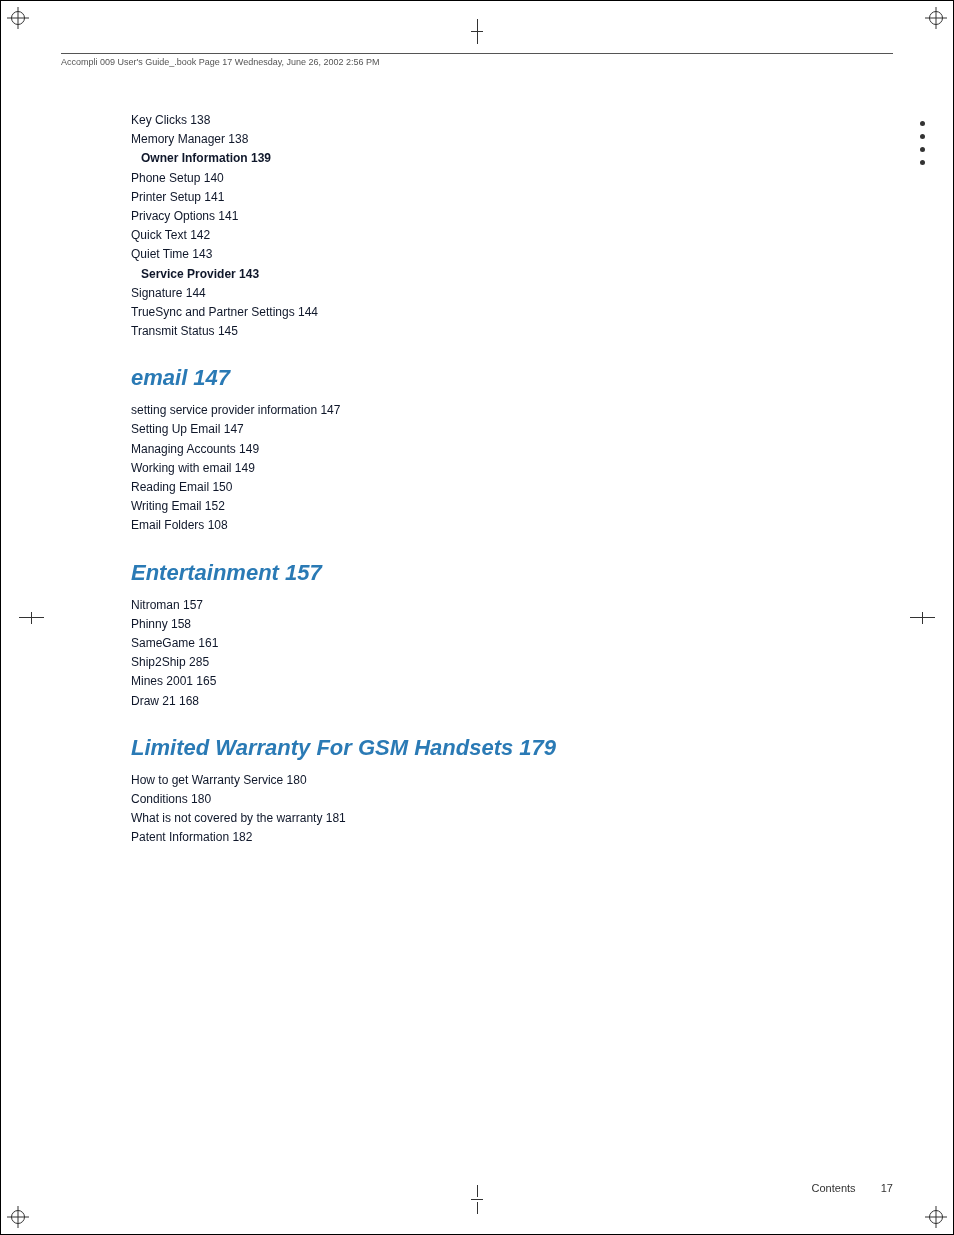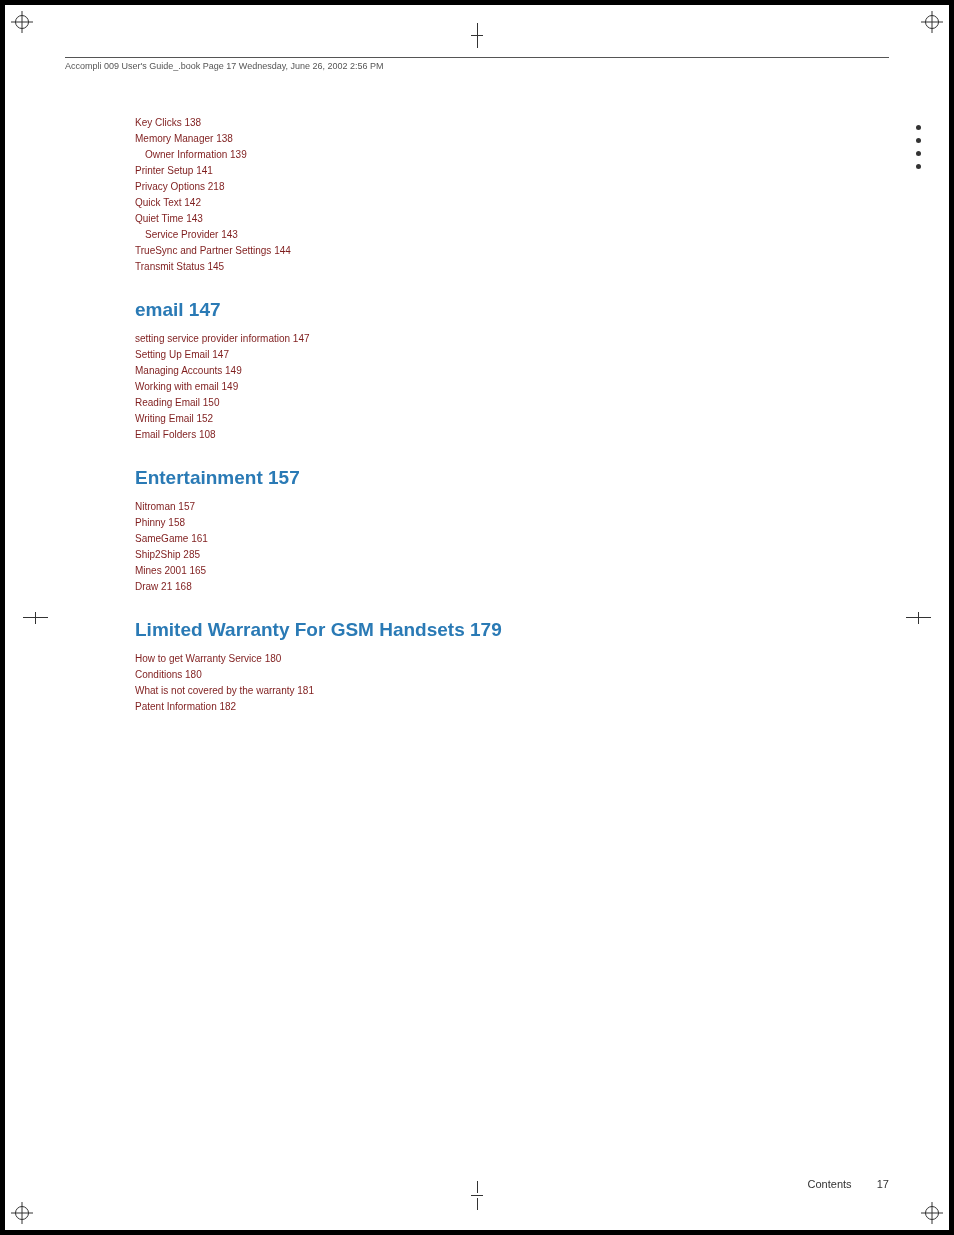--- a/index.html
+++ b/index.html
@@ -16,21 +16,21 @@
       min-height: 100vh;
       font-family: Arial, Helvetica, sans-serif;
     }
 
     .page {
       width: 954px;
       height: 1235px;
       background: #ffffff;
       position: relative;
       overflow: hidden;
-      border: 5px solid #000000;
+      border: 1px solid #000000;
     }
 
     
     .dots-right {
       position: absolute;
       top: 120px;
       right: 28px;
       display: flex;
       flex-direction: column;
       gap: 8px;
@@ -58,39 +58,41 @@
     .content {
       position: absolute;
       top: 110px;
       left: 130px;
       right: 80px;
       bottom: 80px;
     }
 
     
     .toc-list {
-      font-size: 10px;
+      font-size: 12px;
       line-height: 1.6;
-      color: #7f1d1d;
+      color: #0f172a;
       margin-bottom: 20px;
     }
     .toc-item {
       display: block;
     }
     .toc-item.indented {
       padding-left: 10px;
+      font-weight: bold;
     }
 
     
     .section-heading {
-      font-size: 19px;
+      font-size: 22px;
       font-weight: bold;
       color: #2a7ab5;
       margin-top: 24px;
       margin-bottom: 10px;
+      font-style: italic;
     }
 
     
     .footer {
       position: absolute;
       bottom: 40px;
       left: 60px;
       right: 60px;
       display: flex;
       justify-content: flex-end;
@@ -288,25 +290,27 @@
   <div class="header-bar">
     <span>Accompli 009 User's Guide_.book  Page 17  Wednesday, June 26, 2002  2:56 PM</span>
   </div>
 
   <div class="content">
 
     <div class="toc-list" id="toc-initial">
     <span class="toc-item">Key Clicks 138</span>
         <span class="toc-item">Memory Manager 138</span>
         <span class="toc-item indented">Owner Information 139</span>
+        <span class="toc-item">Phone Setup 140</span>
         <span class="toc-item">Printer Setup 141</span>
-        <span class="toc-item">Privacy Options 218</span>
+        <span class="toc-item">Privacy Options 141</span>
         <span class="toc-item">Quick Text 142</span>
         <span class="toc-item">Quiet Time 143</span>
         <span class="toc-item indented">Service Provider 143</span>
+        <span class="toc-item">Signature 144</span>
         <span class="toc-item">TrueSync and Partner Settings 144</span>
         <span class="toc-item">Transmit Status 145</span>
       </div>
 
     <div id="sections-container">
     <div class="section-heading">email 147</div>
         <div class="toc-list">
           <span class="toc-item">setting service provider information 147</span>
           <span class="toc-item">Setting Up Email 147</span>
           <span class="toc-item">Managing Accounts 149</span>

